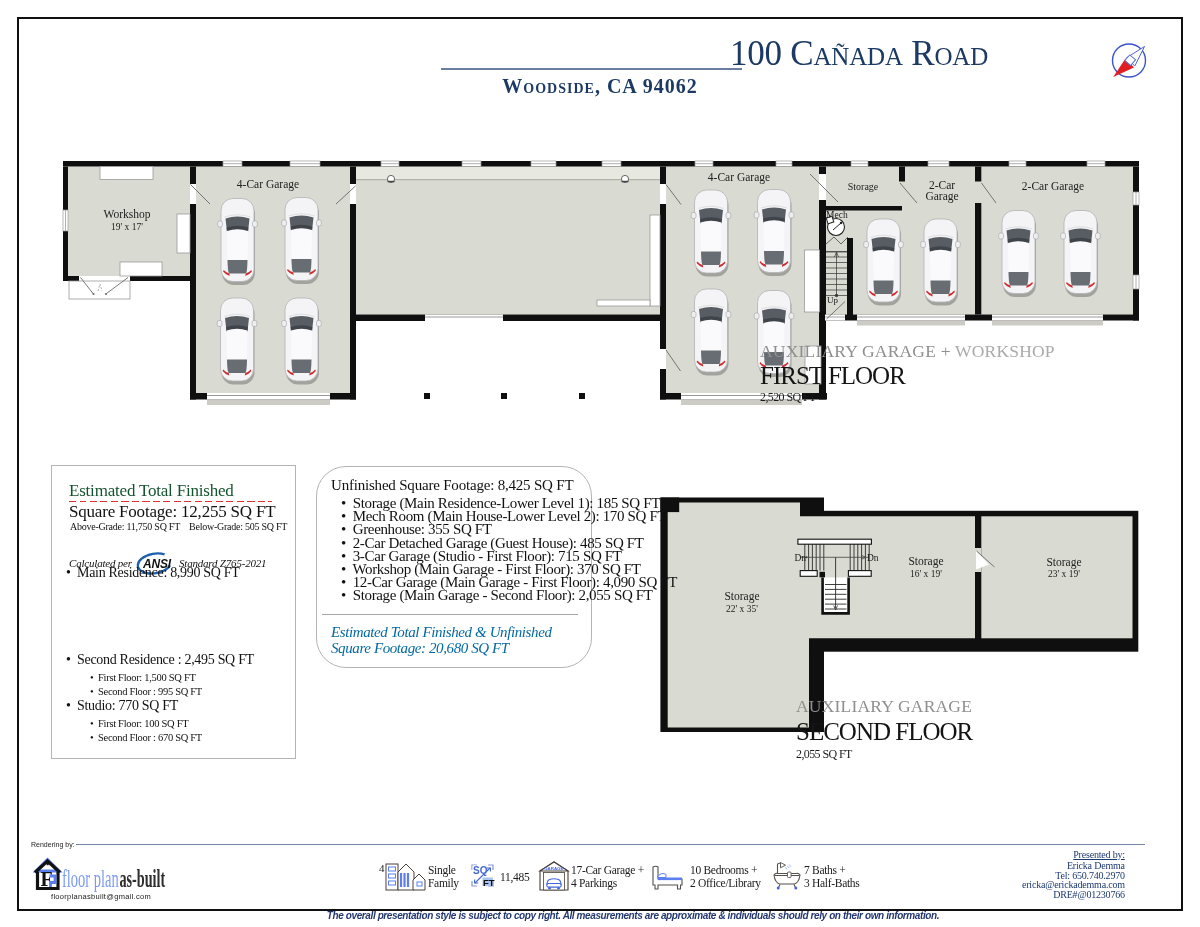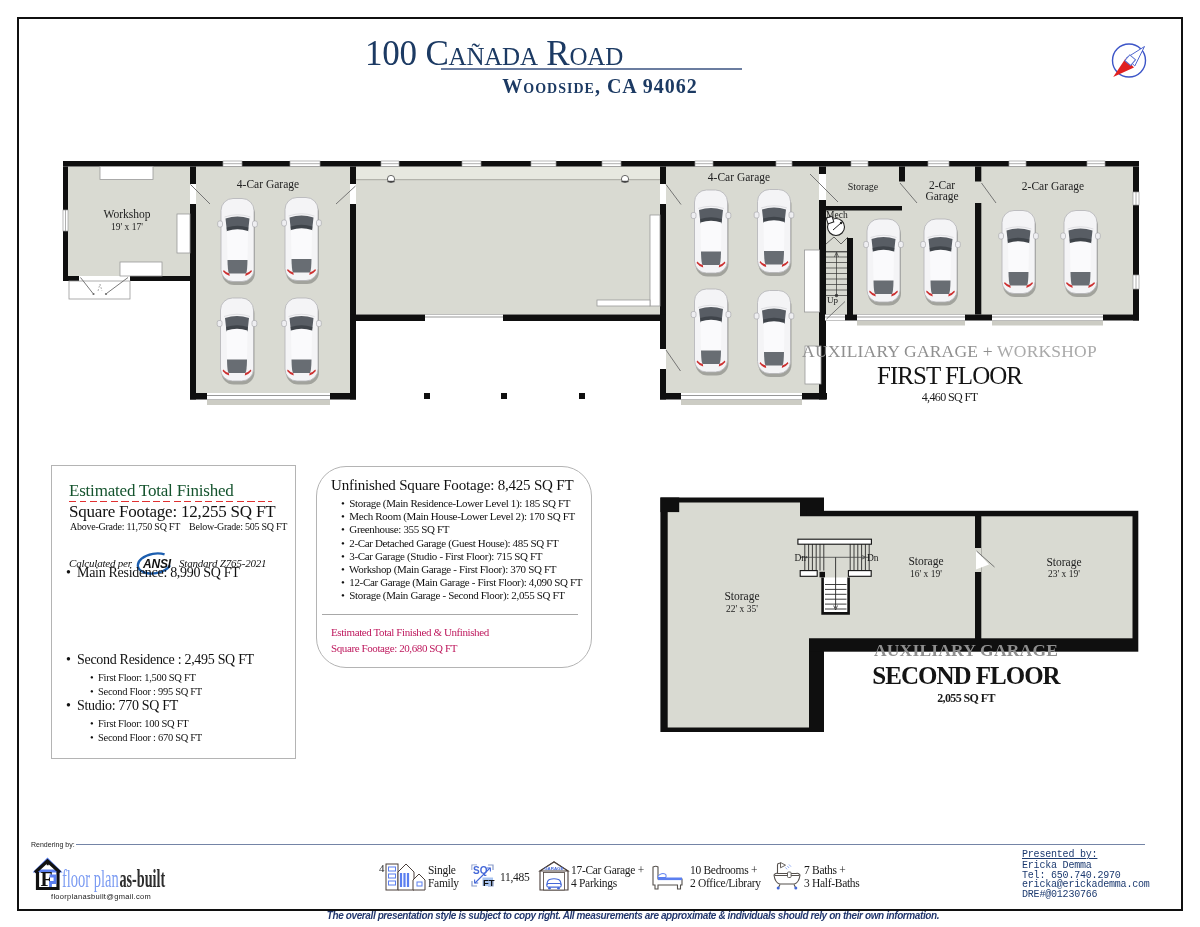--- a/index.html
+++ b/index.html
@@ -1,22 +1,22 @@
 <!DOCTYPE html>
 <html><head>
 <meta charset="utf-8">
 <style>
   html,body{margin:0;padding:0;background:#fff;}
   .page{position:relative;width:1200px;height:927px;background:#ffffff;font-family:"Liberation Serif",serif;overflow:hidden;}
   .abs{position:absolute;}
   .frame{position:absolute;left:16.5px;top:16.5px;width:1162px;height:890.5px;border:2.8px solid #101010;}
-  .title{position:absolute;left:0;top:34px;width:988px;text-align:center;font-variant:small-caps;font-size:35px;letter-spacing:-0.2px;color:#1c3a63;}
+  .title{position:absolute;left:0;top:34px;width:988px;text-align:right;font-variant:small-caps;font-size:35px;letter-spacing:-0.2px;color:#1c3a63;}
   .title-rule{position:absolute;left:441px;top:68px;width:301px;height:1.5px;background:#6b7da0;}
   .subtitle{position:absolute;left:0;top:74.5px;width:1200px;text-align:center;font-variant:small-caps;font-size:20px;font-weight:600;letter-spacing:1px;color:#1c3a63;}
-  .planlabel{position:absolute;text-align:center;}
+  .planlabel{position:absolute;text-align:left;}
   .greycap{font-size:17.5px;letter-spacing:0.2px;color:#8f8f8f;white-space:nowrap;}
   .greycap .lighter{color:#aaaaaa;}
   .blackcap{font-size:25px;color:#141414;letter-spacing:-1px;margin-top:-2px;}
   .sqft{font-size:12px;letter-spacing:-0.6px;color:#1a1a1a;}
   .infobox{position:absolute;border:1px solid #b4b4b4;background:#fff;}
   .disclaimer{position:absolute;left:33px;top:909.5px;width:1200px;text-align:center;font-family:"Liberation Sans",sans-serif;font-style:italic;font-weight:bold;font-size:10px;letter-spacing:-0.4px;color:#23386e;}
 </style>
 </head>
 <body>
 <div class="page">
@@ -383,24 +383,24 @@
 
 <text x="1064" y="565.5" font-size="11.5" fill="#222" text-anchor="middle">Storage</text>
 
 <text x="1064" y="577" font-size="9.5" fill="#222" text-anchor="middle">23' x 19'</text>
 </g>
 </svg>
 
 <div class="planlabel" style="left:760px;top:341px;width:379px;">
   <div class="greycap">AUXILIARY GARAGE + <span class="lighter">WORKSHOP</span></div>
   <div class="blackcap" style="margin-top:0px;">FIRST FLOOR</div>
-  <div class="sqft" style="margin-top:0px;">4,460 SQ FT</div>
+  <div class="sqft" style="margin-top:0px;">2,520 SQ FT</div>
 </div>
 
-<div class="planlabel" style="left:796px;top:640px;width:340px;font-weight:bold;">
+<div class="planlabel" style="left:796px;top:696px;width:340px;">
   <div class="greycap">AUXILIARY GARAGE</div>
   <div class="blackcap" style="margin-top:1px;">SECOND FLOOR</div>
   <div class="sqft" style="margin-top:1px;">2,055 SQ FT</div>
 </div>
 
 <div class="infobox" style="left:51px;top:465px;width:243px;height:292px;">
 
   <div style="position:absolute;left:17px;top:15px;width:222px;font-size:17px;letter-spacing:-0.2px;color:#14532d;line-height:20px;white-space:nowrap;">Estimated Total Finished</div>
   <div style="position:absolute;left:17px;top:34.5px;width:203px;height:1.8px;background:repeating-linear-gradient(90deg,#e03030 0,#e03030 7px,transparent 7px,transparent 10.5px);"></div>
   <div style="position:absolute;left:17px;top:36px;width:222px;font-size:17px;letter-spacing:-0.2px;color:#111;line-height:20px;white-space:nowrap;">Square Footage: 12,255 SQ FT</div>
@@ -425,34 +425,34 @@
 
   <div style="position:absolute;left:14px;top:232px;font-size:14px;letter-spacing:-0.3px;color:#111;white-space:nowrap;">•&nbsp;&nbsp;Studio: 770 SQ FT</div>
 
   <div style="position:absolute;left:38px;top:251px;font-size:10.5px;letter-spacing:-0.3px;line-height:13.6px;color:#111;white-space:nowrap;">•&nbsp; First Floor: 100 SQ FT<br>•&nbsp; Second Floor : 670 SQ FT</div>
 </div>
 
 <div class="infobox" style="left:316px;top:466px;width:274px;height:200px;border-radius:30px;">
 
   <div style="position:absolute;left:14px;top:10px;width:260px;font-size:15px;letter-spacing:-0.2px;color:#111;white-space:nowrap;">Unfinished Square Footage: 8,425 SQ FT</div>
 
-  <div style="position:absolute;left:24px;top:30px;font-size:11px;letter-spacing:-0.35px;line-height:13.2px;color:#111;white-space:nowrap;">
+  <div style="position:absolute;left:24px;top:30px;font-size:15px;letter-spacing:-0.35px;line-height:13.2px;color:#111;white-space:nowrap;">
       •&nbsp; Storage (Main Residence-Lower Level 1): 185 SQ FT<br>
       •&nbsp; Mech Room (Main House-Lower Level 2): 170 SQ FT<br>
       •&nbsp; Greenhouse: 355 SQ FT<br>
       •&nbsp; 2-Car Detached Garage (Guest House): 485 SQ FT<br>
       •&nbsp; 3-Car Garage (Studio - First Floor): 715 SQ FT<br>
       •&nbsp; Workshop (Main Garage - First Floor): 370 SQ FT<br>
       •&nbsp; 12-Car Garage (Main Garage - First Floor): 4,090 SQ FT<br>
       •&nbsp; Storage (Main Garage - Second Floor): 2,055 SQ FT
   </div>
 
   <div style="position:absolute;left:5px;top:147px;width:256px;border-top:1px solid #a8a8a8;"></div>
 
-  <div style="position:absolute;left:14px;top:158px;width:260px;font-size:11px;letter-spacing:-0.4px;color:#be185d;line-height:15.5px;white-space:nowrap;">Estimated Total Finished &amp; Unfinished<br>Square Footage: 20,680 SQ FT</div>
+  <div style="position:absolute;left:14px;top:158px;width:260px;font-size:15px;letter-spacing:-0.4px;color:#0369a1;line-height:15.5px;white-space:nowrap;font-style:italic;">Estimated Total Finished &amp; Unfinished<br>Square Footage: 20,680 SQ FT</div>
 </div>
 
 <div class="abs" style="left:76px;top:844px;width:1069px;height:1px;background:#7484a6;"></div>
 
 <div class="abs" style="left:31px;top:840.5px;font-family:'Liberation Sans',sans-serif;font-size:7px;color:#222;">Rendering by:</div>
 
 <svg class="abs" style="left:33px;top:856px;" width="200" height="48" viewBox="0 0 200 48">
   <g>
     <polygon points="3,15 14.5,3.5 26,15" fill="#ffffff" stroke="#5b7ff0" stroke-width="3"></polygon>
     <polygon points="13.5,6.5 16,6.5 15.7,9.2 13.7,9.2" fill="#111"></polygon>
@@ -528,21 +528,21 @@
     <rect x="13.5" y="10" width="3.6" height="5.5" rx="1" fill="#fff" stroke="#55504c" stroke-width="0.9"></rect>
     <path d="M6,22.5 l-1.5,3 M20,22.5 l1.5,3" stroke="#55504c" stroke-width="1.1"></path>
     <circle cx="4.2" cy="26" r="1.5" fill="#4468d8"></circle>
     <circle cx="21.8" cy="26" r="1.5" fill="#4468d8"></circle>
   </g>
 
   <text x="429" y="16" font-size="11.5" letter-spacing="-0.3" fill="#1a1a1a" font-family="Liberation Serif,serif">7 Baths +</text>
   <text x="429" y="29" font-size="11.5" letter-spacing="-0.3" fill="#1a1a1a" font-family="Liberation Serif,serif">3 Half-Baths</text>
 </svg>
 
-<div class="abs" style="left:1022px;top:850px;font-family:Liberation Mono, monospace;font-size:10px;letter-spacing:-0.2px;line-height:9.4px;color:#1c3a70;">
+<div class="abs" style="left:1022px;top:850px;font-family:Liberation Serif, serif;font-size:10px;letter-spacing:-0.2px;line-height:9.4px;color:#1c3a70;text-align:right;">
   <div style="text-decoration:underline;margin-bottom:2px;">Presented by:</div>
   <div>Ericka Demma</div>
   <div>Tel: 650.740.2970</div>
   <div>ericka@erickademma.com</div>
   <div>DRE#@01230766</div>
 </div>
 
 <div class="disclaimer">The overall presentation style is subject to copy right. All measurements are approximate &amp; individuals should rely on their own information.</div>
 </div>
 

